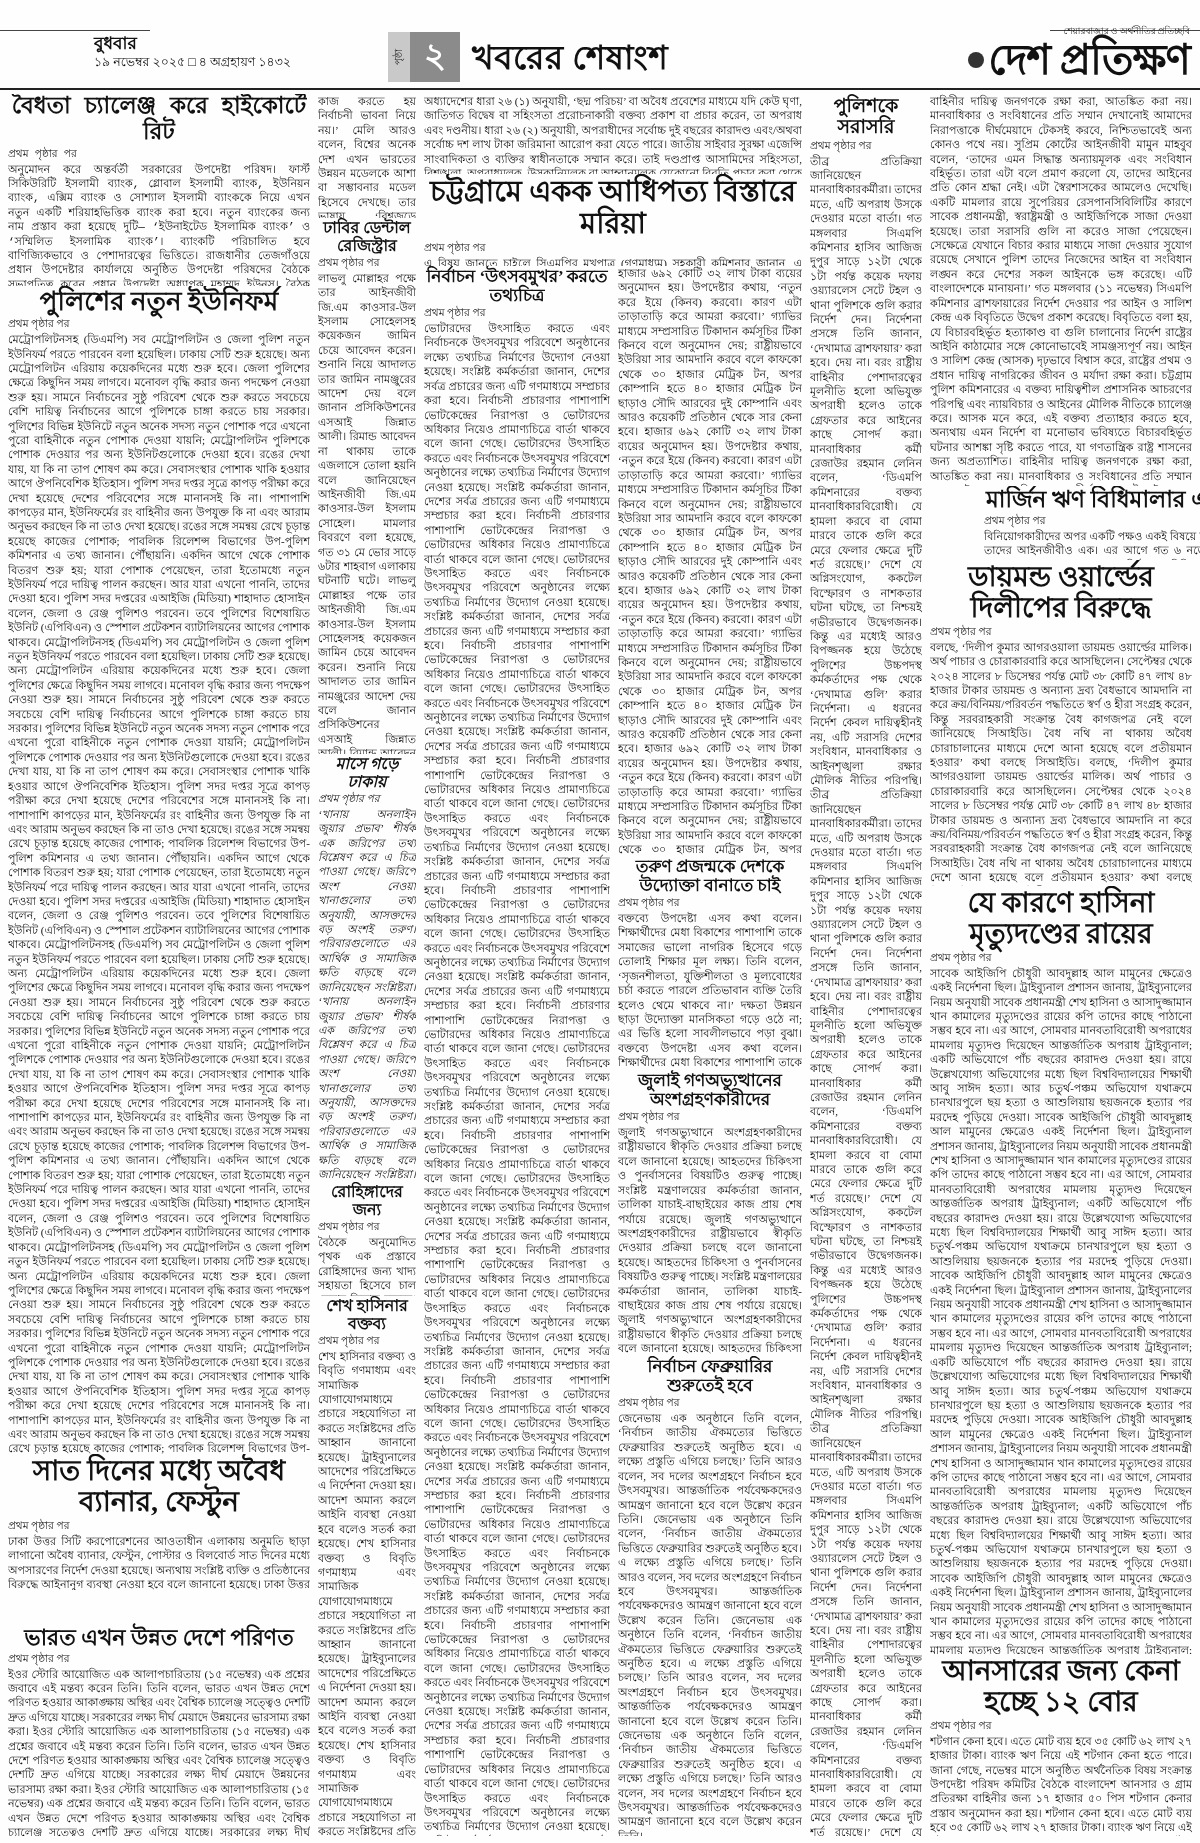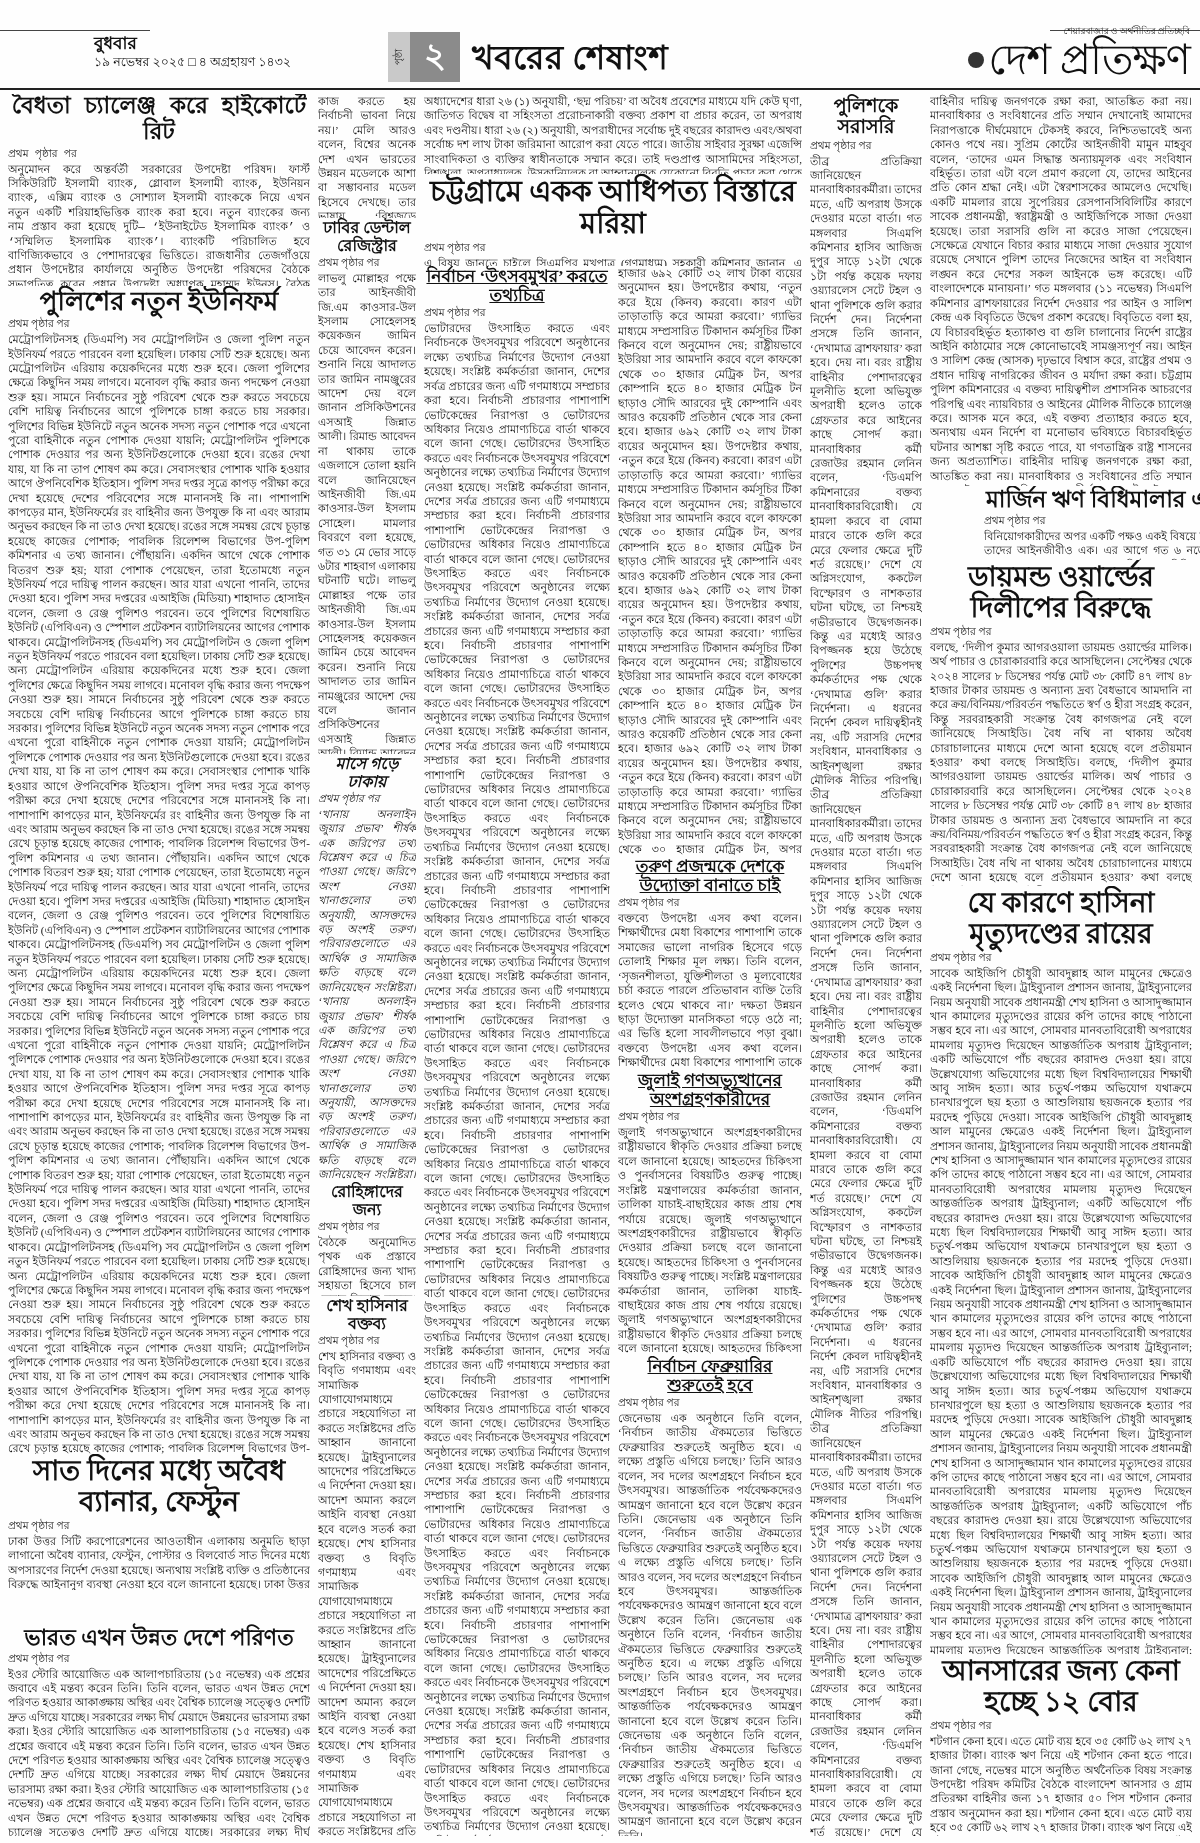--- a/index.html
+++ b/index.html
@@ -12,29 +12,29 @@
   #dateblock{position:absolute;right:856px;top:34px;width:250px;}
   #weekday{font-weight:bold;font-size:17px;line-height:20px;}
   #dateline{font-size:12.5px;line-height:16px;}
   #pagebox{position:absolute;left:388px;top:32px;height:50px;display:flex;}
   #pagelabel{width:22px;background:#c9c9c9;color:#222;font-size:10px;display:flex;align-items:center;justify-content:center;
              writing-mode:vertical-rl;transform:rotate(180deg);}
   #pagenum{width:50px;background:#8b8b8b;color:#fff;font-size:34px;font-weight:bold;display:flex;align-items:center;justify-content:center;}
   #sectiontitle{position:absolute;left:472px;top:36px;font-size:33px;font-weight:bold;line-height:44px;letter-spacing:.5px;}
   #masthead{position:absolute;right:10px;top:26px;text-align:right;}
   #tagline{font-size:9px;line-height:11px;color:#222;}
-  #brand{font-size:42px;font-weight:normal;line-height:46px;letter-spacing:-1px;display:flex;align-items:center;gap:4px;justify-content:flex-end;}
+  #brand{font-size:42px;font-weight:bold;line-height:46px;letter-spacing:-1px;display:flex;align-items:center;gap:4px;justify-content:flex-end;}
   #brandseal{width:16px;height:16px;border-radius:50%;background:#333;display:inline-block;flex:0 0 auto;}
   
   .story{position:absolute;overflow:hidden;display:flex;flex-direction:column;}
   .hl{font-weight:bold;text-align:center;line-height:1.12;margin:1px 0 1px;}
   .cont{text-align:left;font-size:10.5px;line-height:13px;margin-bottom:2px;}
   .body{flex:1 1 auto;overflow:hidden;font-size:11px;line-height:14.4px;text-align:justify;word-break:break-word;}
   .h29{font-size:29px;} .h26{font-size:26px;} .h23{font-size:23px;} .h22{font-size:22px;margin-top:36px;}
-  .h21{font-size:28px;} .h19{font-size:19px;} .h17{font-size:17px;text-decoration:underline;} .h16{font-size:16px;}
+  .h21{font-size:28px;} .h19{font-size:19px;} .h17{font-size:17px;} .h16{font-size:16px;}
   
   .s-a1{left:8px;top:94px;width:302px;height:192px;font-family:Liberation Mono, monospace;}
   .s-a2{left:8px;top:286px;width:302px;height:1168px;}
   .s-a3{left:8px;top:1454px;width:302px;height:136px;}
   .s-a4{left:8px;top:1590px;width:302px;height:246px;}
   .s-b0{left:318px;top:94px;width:98px;height:124px;}
   .s-b1{left:318px;top:218px;width:98px;height:536px;}
   .s-b2{left:318px;top:754px;width:98px;height:428px;font-style:italic;}
   .s-b3{left:318px;top:1182px;width:98px;height:114px;}
   .s-b4{left:318px;top:1296px;width:98px;height:540px;}

